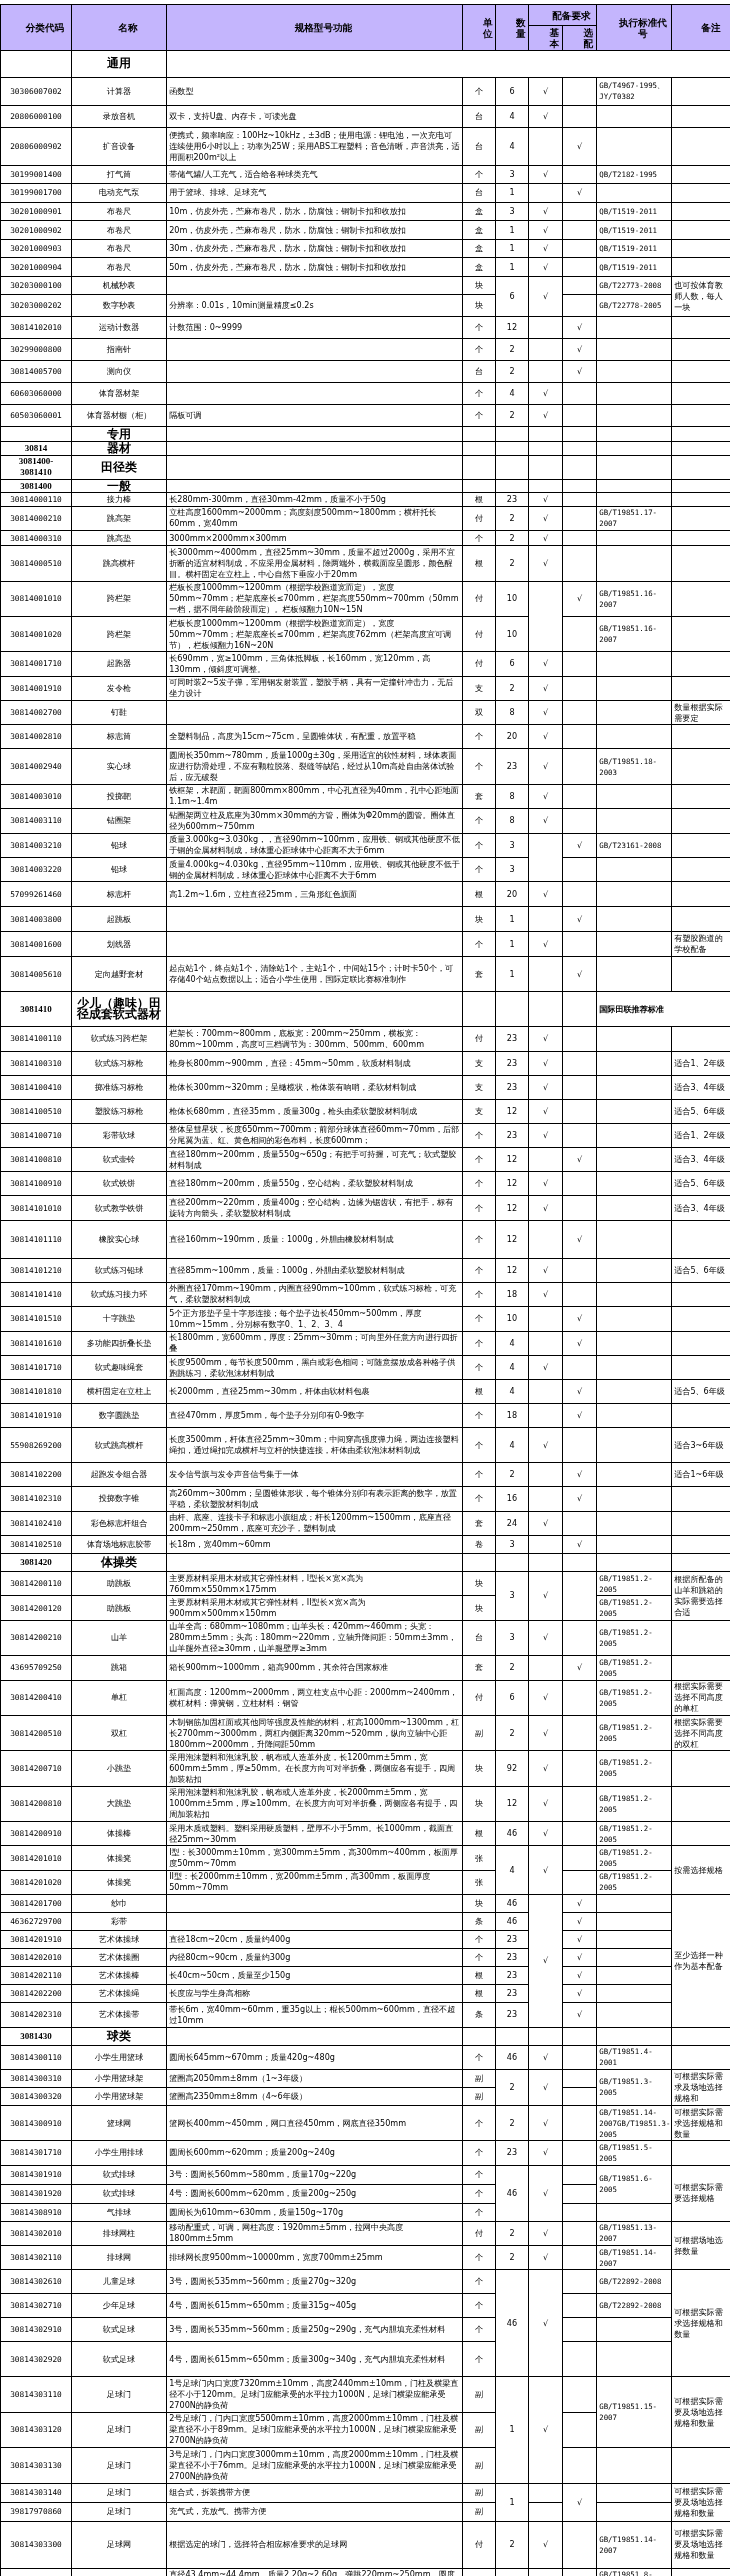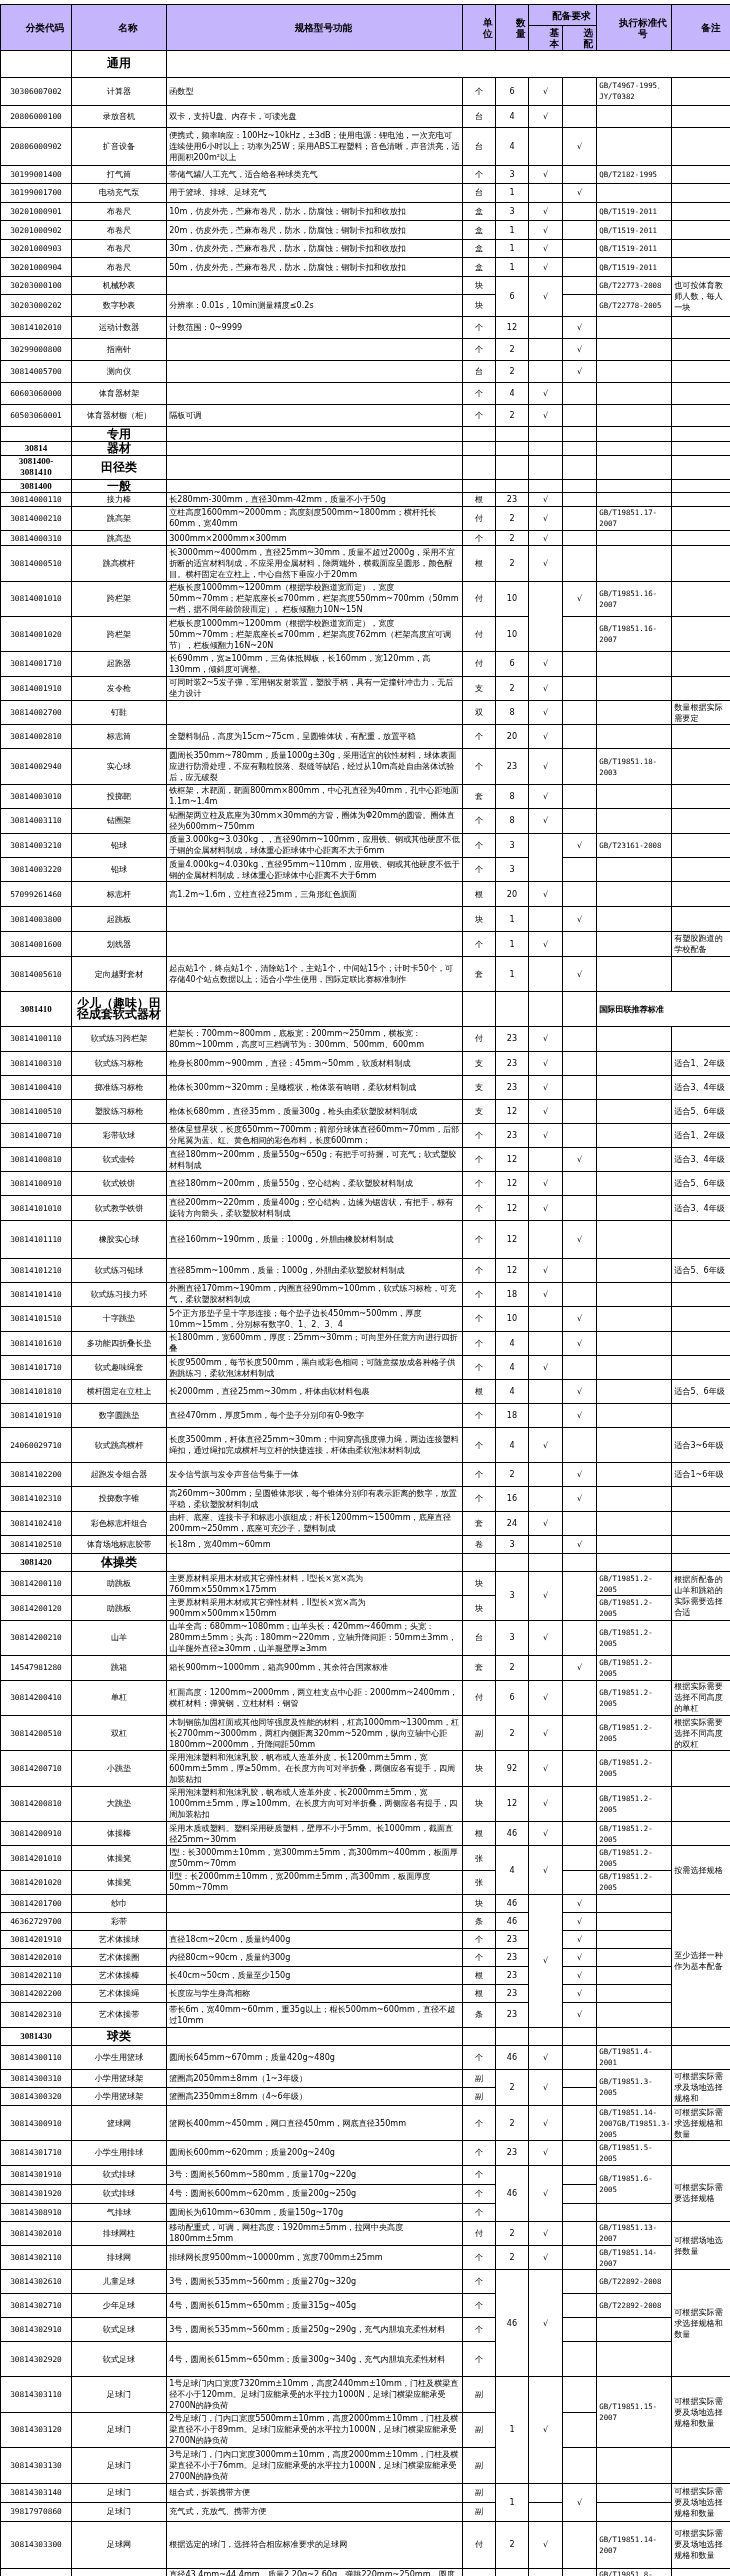--- a/index.html
+++ b/index.html
@@ -662,21 +662,21 @@
           <td class="name">数字圆跳垫</td>
           <td class="spec">直径470mm，厚度5mm，每个垫子分别印有0-9数字</td>
           <td class="unit">个</td>
           <td class="qty">18</td>
           <td class="chk"></td>
           <td class="chk">√</td>
           <td class="std"></td>
           <td class="note"></td>
         </tr>
         <tr style="height: 35px;">
-          <td class="code">24060029710</td>
+          <td class="code">55908269200</td>
           <td class="name">软式跳高横杆</td>
           <td class="spec">长度3500mm，杆体直径25mm~30mm；中间穿高强度弹力绳，两边连接塑料绳扣，通过绳扣完成横杆与立杆的快捷连接，杆体由柔软泡沫材料制成</td>
           <td class="unit">个</td>
           <td class="qty">4</td>
           <td class="chk">√</td>
           <td class="chk"></td>
           <td class="std"></td>
           <td class="note">适合3~6年级</td>
         </tr>
         <tr style="height: 24px;">
@@ -757,21 +757,21 @@
           <td class="name">山羊</td>
           <td class="spec">山羊全高：680mm~1080mm；山羊头长：420mm~460mm；头宽：280mm±5mm；头高：180mm~220mm，立轴升降间距：50mm±3mm，山羊腿外直径≥30mm，山羊腿壁厚≥3mm</td>
           <td class="unit">台</td>
           <td class="qty">3</td>
           <td class="chk">√</td>
           <td class="chk"></td>
           <td class="std">GB/T19851.2-2005</td>
           <td class="note"></td>
         </tr>
         <tr style="height: 18px;">
-          <td class="code">14547981280</td>
+          <td class="code">43695709250</td>
           <td class="name">跳箱</td>
           <td class="spec">箱长900mm~1000mm，箱高900mm，其余符合国家标准</td>
           <td class="unit">套</td>
           <td class="qty">2</td>
           <td class="chk"></td>
           <td class="chk">√</td>
           <td class="std">GB/T19851.2-2005</td>
           <td class="note"></td>
         </tr>
         <tr style="height: 35px;">

